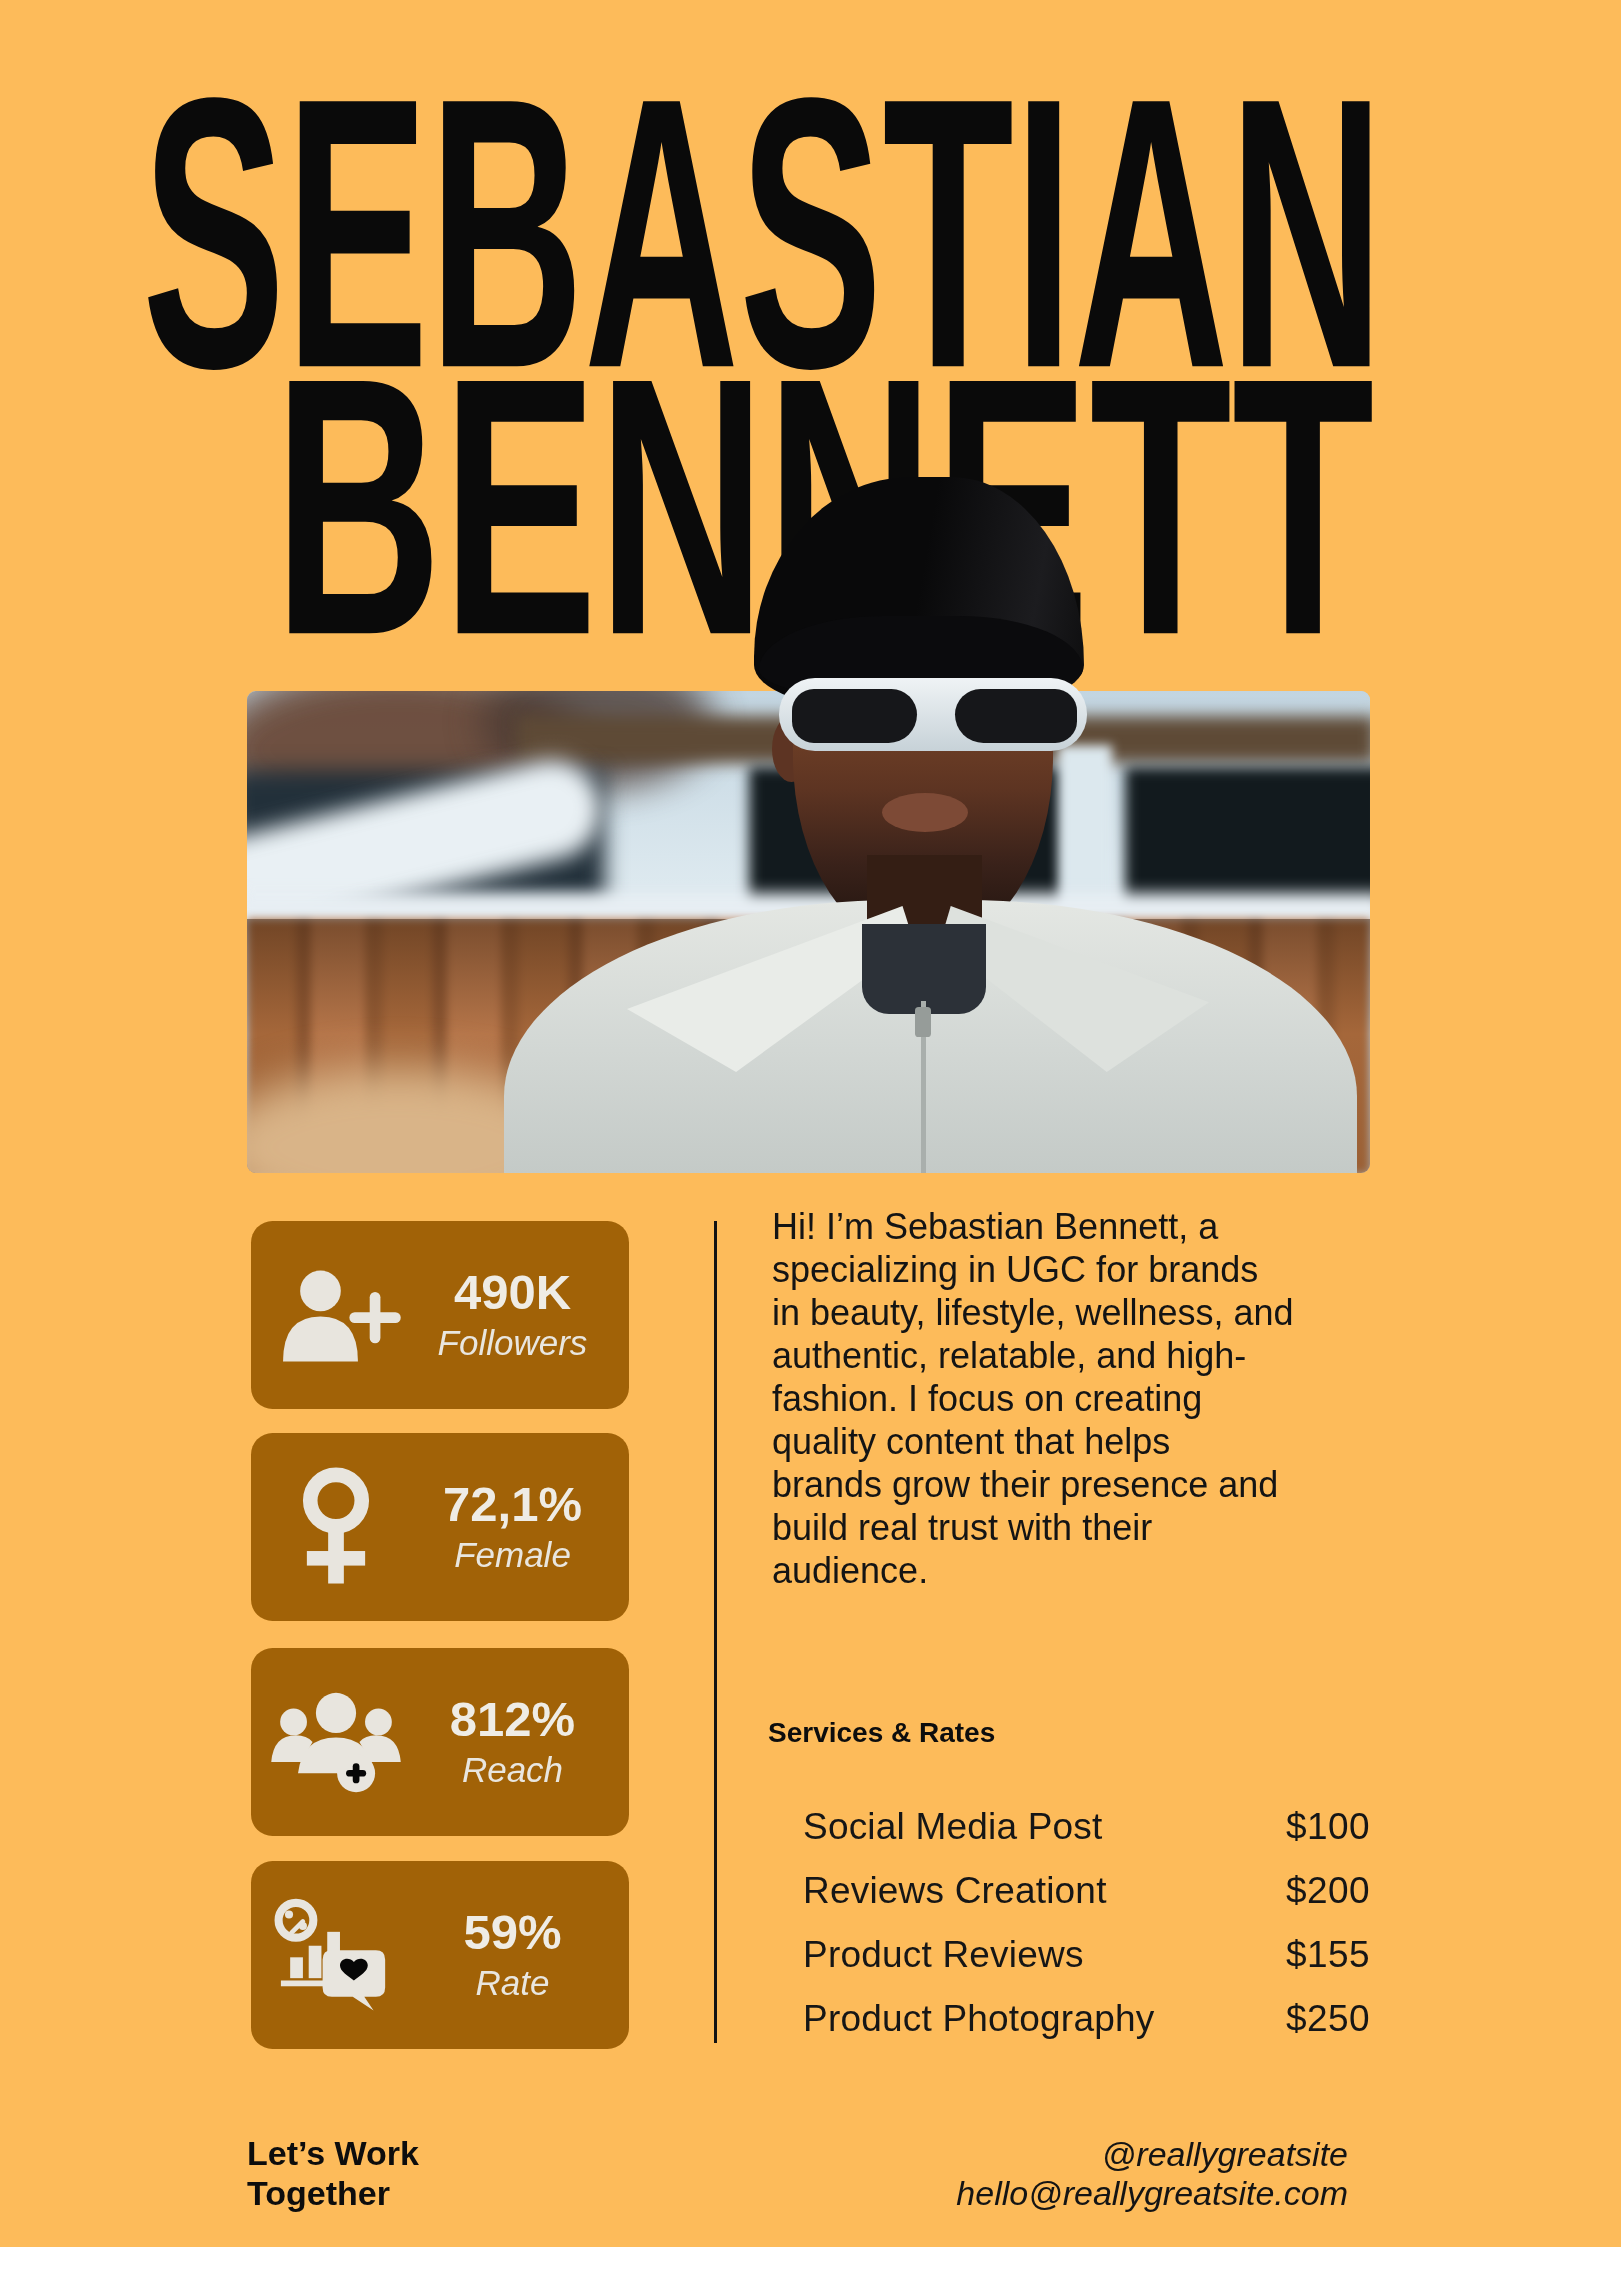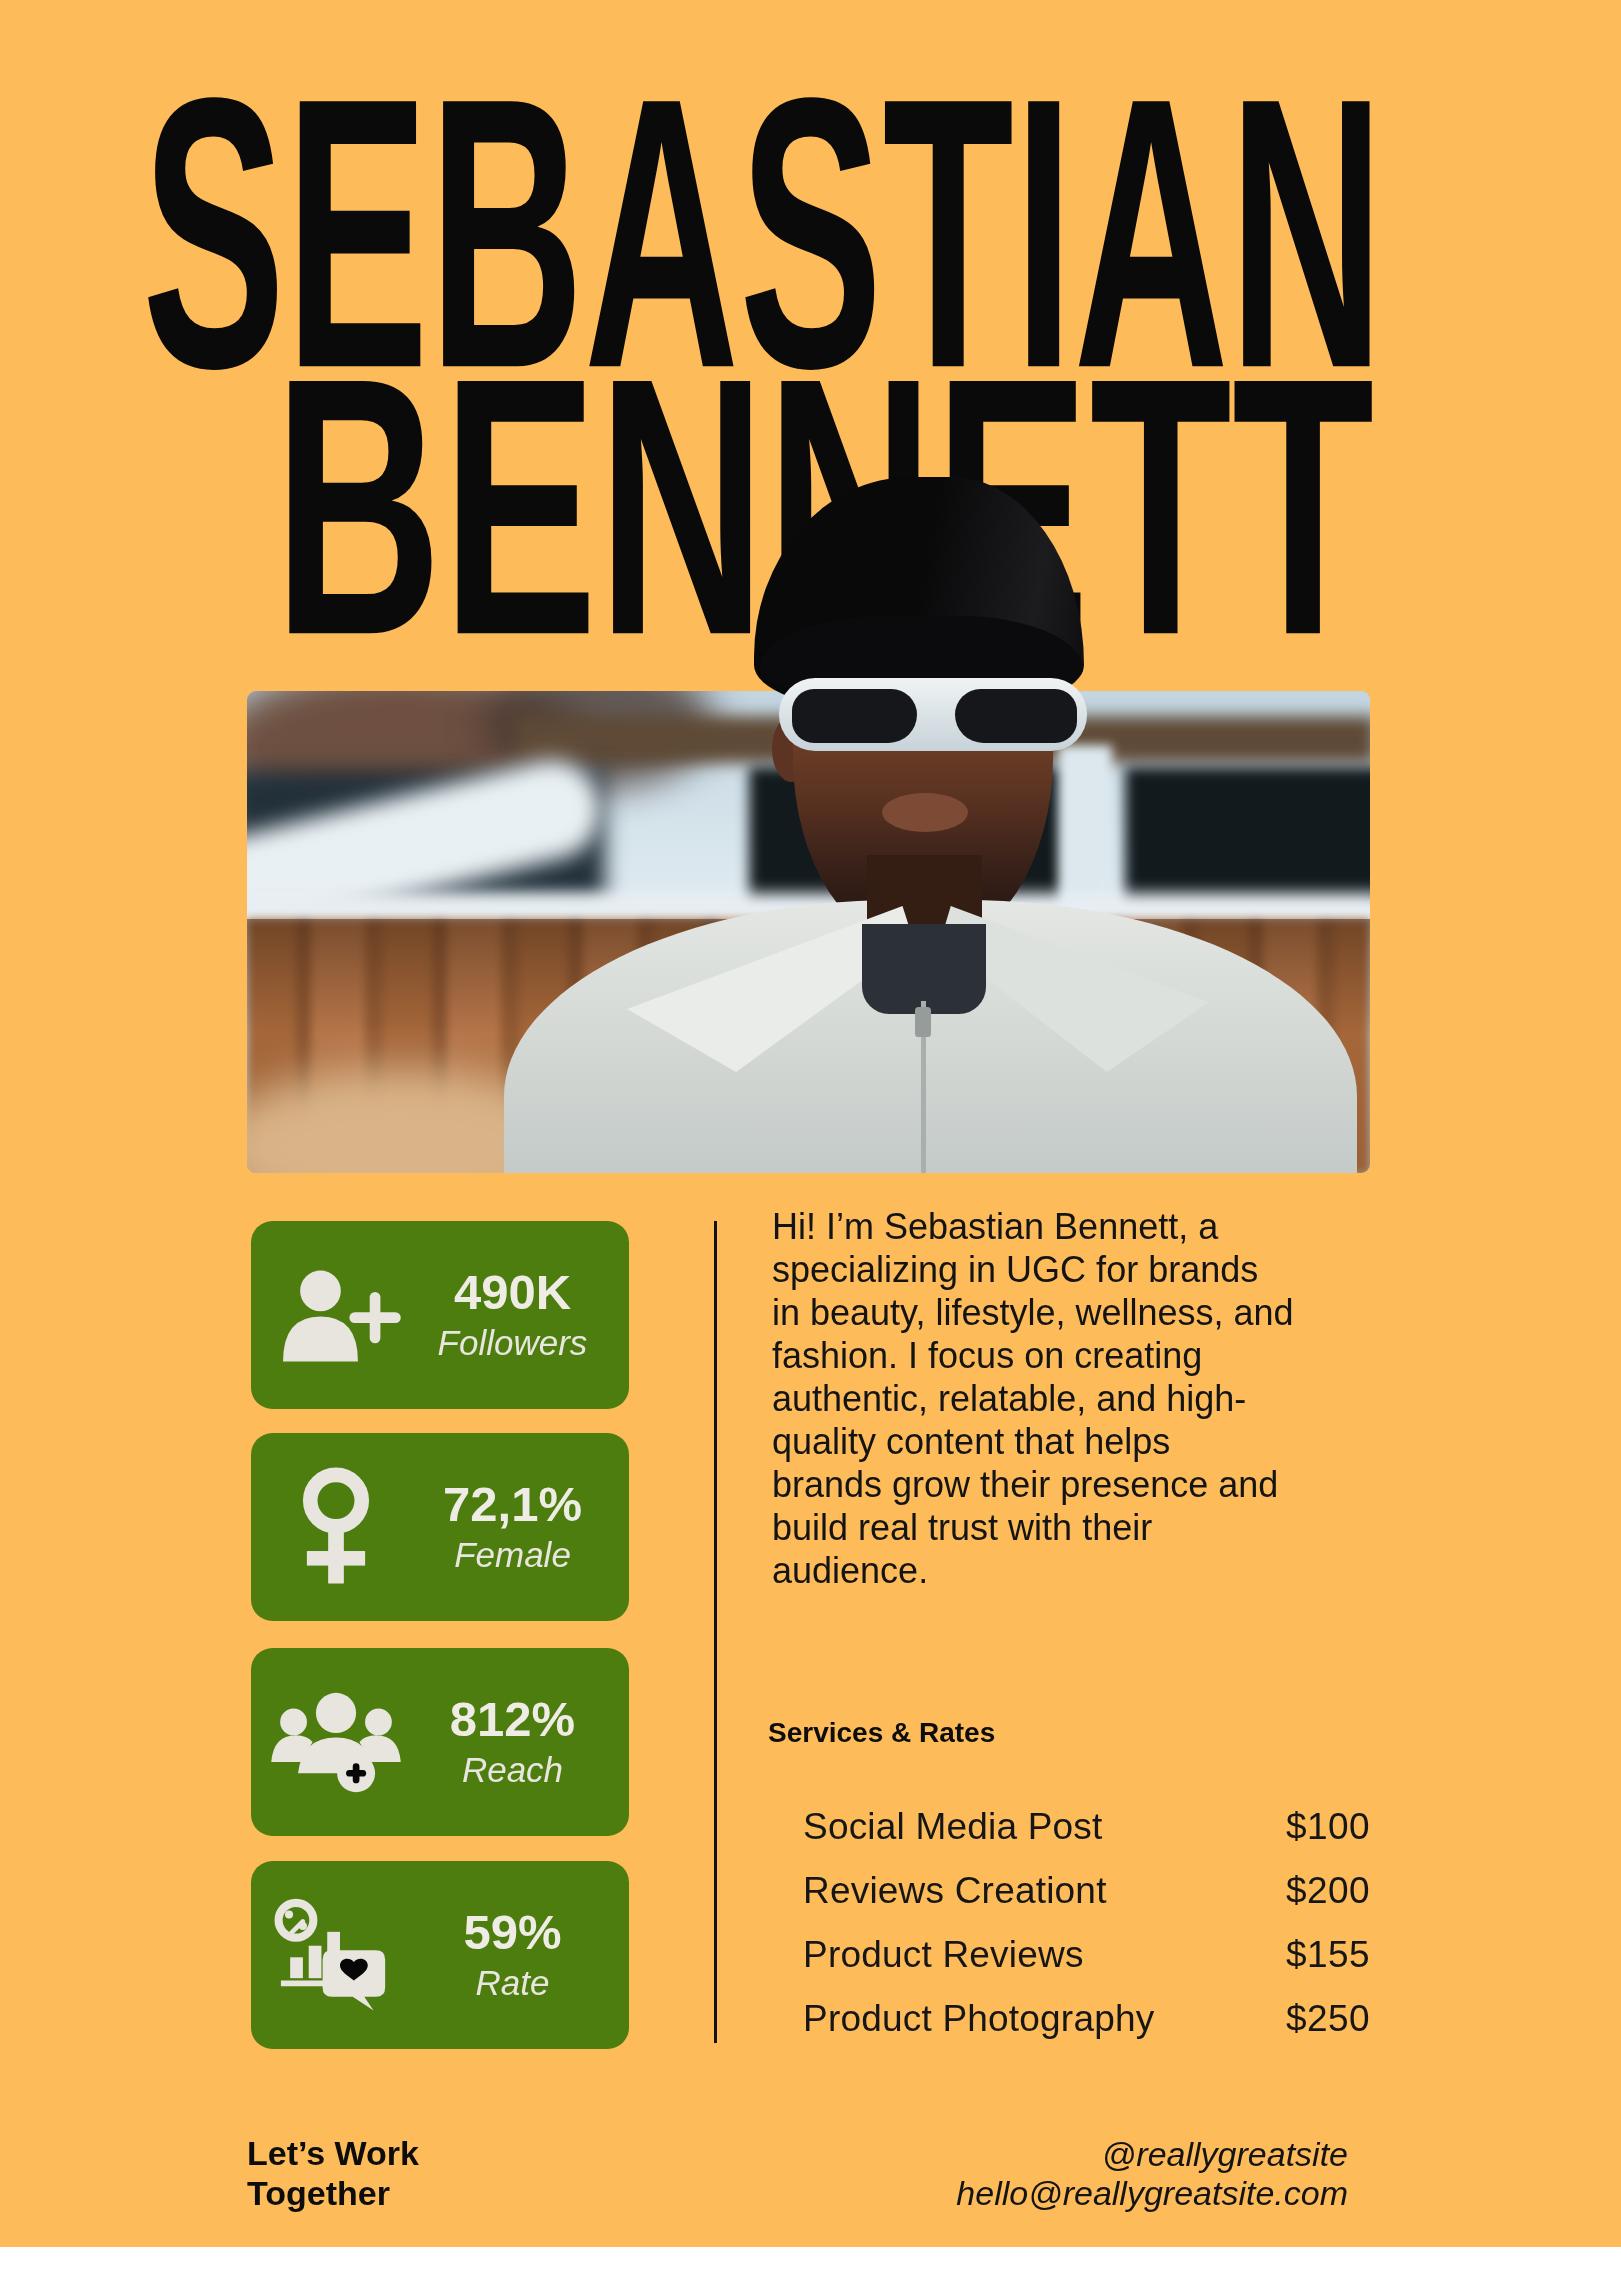--- a/index.html
+++ b/index.html
@@ -55,21 +55,21 @@
           border-radius:46% 46% 0 0 / 72% 72% 0 0;}
   .collar-l{left:627px;top:906px;width:287px;height:166px;background:#e9ece8;
             clip-path:polygon(96% 0,100% 22%,38% 100%,0 62%);}
   .collar-r{left:940px;top:906px;width:269px;height:166px;background:#dde1dd;
             clip-path:polygon(4% 0,0 22%,62% 100%,100% 58%);}
   .tee{left:862px;top:924px;width:124px;height:90px;background:#2c3138;border-radius:0 0 27px 27px;}
   .zipper{left:921px;top:1001px;width:5.4px;height:172px;background:#a9afac;}
   .zip-pull{left:915px;top:1007px;width:16px;height:30px;background:#969c99;border-radius:3.6px;}
 
   
-  .card{position:absolute;left:251px;width:378px;height:188px;background:#4d7c0f;border-radius:21.5px;
+  .card{position:absolute;left:251px;width:378px;height:188px;background:#a16207;border-radius:21.5px;
         display:flex;align-items:center;z-index:4;}
   .card-icon{width:170px;display:flex;align-items:center;justify-content:center;flex:none;}
   .card-icon svg{display:block;}
   .icon-fill{fill:#E8E5DE;}
   .icon-stroke{stroke:#E8E5DE;fill:none;}
   .card-text{flex:1;display:flex;flex-direction:column;align-items:center;justify-content:center;
              padding-right:25px;color:#EFECE5;}
   .card-value{font-size:49px;font-weight:700;letter-spacing:0;line-height:1.04;}
   .card-label{font-size:35px;font-style:italic;font-weight:400;color:#E9E6DF;line-height:1.15;margin-top:5.4px;}
 
@@ -205,22 +205,22 @@
       <div class="card-label">Rate</div>
     </div>
   </div>
 
   <div class="divider"></div>
 
   <div class="bio">
     <div>Hi! I’m Sebastian Bennett, a</div>
     <div>specializing in UGC  for brands</div>
     <div>in beauty, lifestyle, wellness, and</div>
+    <div>authentic, relatable, and high-</div>
     <div>fashion. I focus on creating</div>
-    <div>authentic, relatable, and high-</div>
     <div>quality content that helps</div>
     <div>brands grow their presence and</div>
     <div>build real trust with their</div>
     <div>audience.</div>
   </div>
 
   <div class="services-heading">Services &amp; Rates</div>
 
   <div class="services">
     <div class="service-row">

